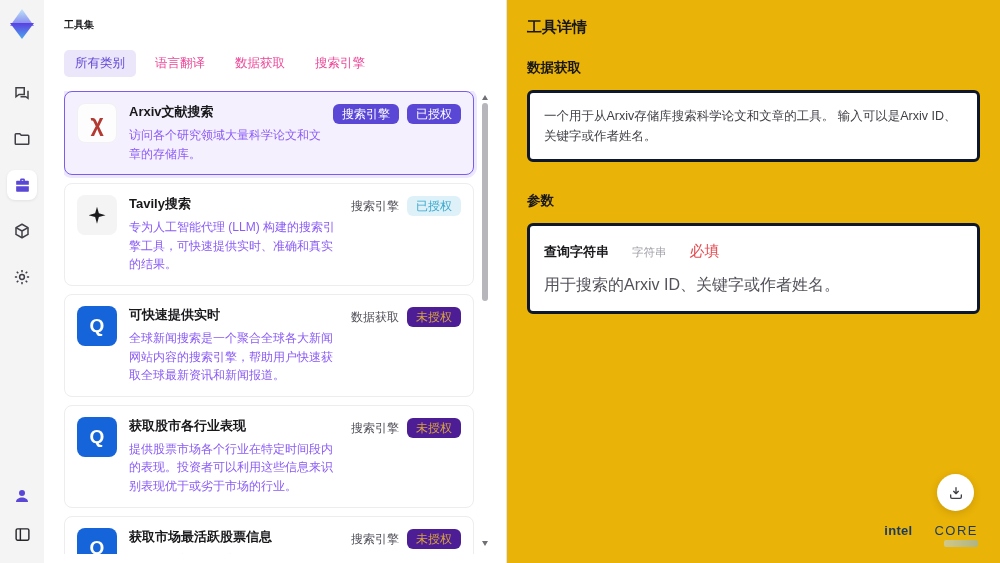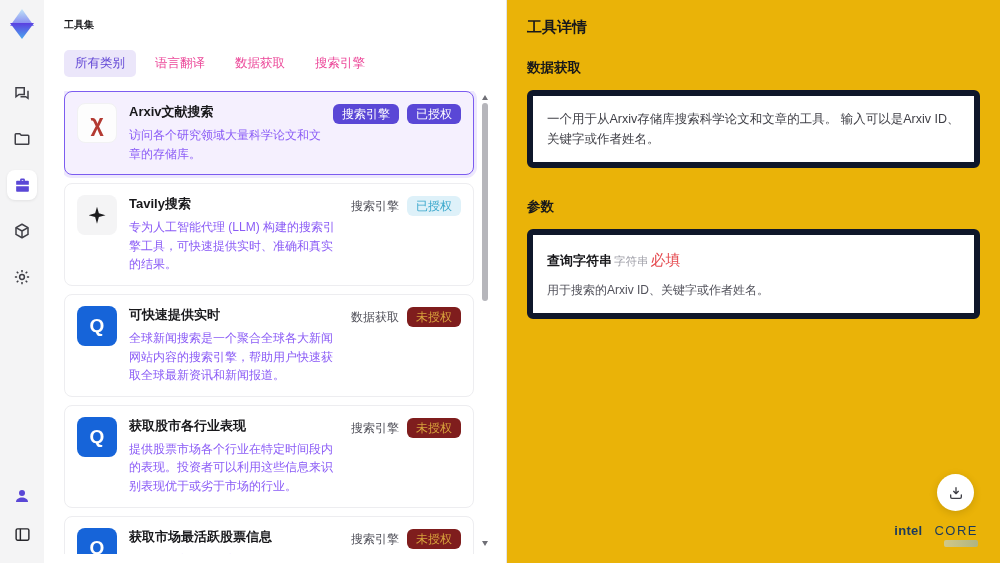--- a/index.html
+++ b/index.html
@@ -76,21 +76,21 @@
   .icon-news-blue::before { content:"Q"; color:#ffffff; font-size:19px; font-weight:800; }
 
   .tool-body { flex:1; min-width:0; }
   .tool-name { font-size:13px; font-weight:bold; margin-bottom:5px; }
   .tool-desc { font-size:12px; color:#8b5cf6; line-height:1.55; }
   .tool-tags { display:flex; gap:8px; align-items:flex-start; flex-shrink:0; padding-top:1px; }
   .tag { font-size:12px; padding:4px 9px; border-radius:6px; white-space:nowrap; line-height:1; }
   .tag.plain { background:transparent; color:#52525b; padding:4px 0; }
   .tag.solid-purple { background:#5a47d6; color:#ffffff; }
   .tag.cyan { background:#def1f9; color:#3ba8cc; }
-  .tag.yellow { background:#7f1d1d; color:#d7a23c;text-align:right; }
+  .tag.yellow { background:#4c1d95; color:#d7a23c;text-align:right; }
 
   
   .list-scrollbar { position:absolute; right:0; top:0; width:10px; height:463px; }
   .scroll-arrow-up, .scroll-arrow-down {
     position:absolute; left:2px; width:0; height:0;
     border-left:3.5px solid transparent; border-right:3.5px solid transparent;
   }
   .scroll-arrow-up { top:4px; border-bottom:5px solid #6f6f76; }
   .scroll-arrow-down { bottom:8px; border-top:5px solid #6f6f76; }
   .scroll-thumb {
@@ -99,40 +99,40 @@
   }
 
   
   .right-panel {
     flex:1; height:100%; background:#eab308; border-left:1px solid #e4e4e7;
     padding:18px 20px; position:relative;
   }
   .detail-title { font-size:15px; font-weight:bold; margin-bottom:22px; }
   .section-heading { font-size:13.5px; font-weight:bold; margin-bottom:13px; }
   .detail-card {
-    background:#ffffff; border:6px solid #0f172a; border-radius:6px;
+    background:#ffffff; border:3px solid #0f172a; border-radius:6px;
     padding:13px 14px; font-size:12.5px; color:#3f3f46; line-height:1.6;
   }
   .params-heading { margin-top:30px; }
-  .param-row { display:flex; align-items:baseline; gap:2px; margin-bottom:9px; }
+  .param-row { display:flex; align-items:baseline; gap:23px; margin-bottom:9px; }
   .param-name { font-size:13px; font-weight:bold; color:#18181b; }
   .param-type { font-size:11.5px; color:#a1a1aa; }
   .param-required { font-size:15px; color:#e5484d; }
-  .param-desc { font-size:12px; color:#52525b; }
+  .param-desc { font-size:16px; color:#52525b; }
 
   
   .fab {
     position:absolute; right:26px; bottom:52px; width:37px; height:37px;
     border-radius:50%; background:#ffffff; box-shadow:0 2px 8px rgba(0,0,0,.14);
     display:flex; align-items:center; justify-content:center; cursor:pointer;
   }
   .brand { position:absolute; right:22px; bottom:16px; text-align:right; }
   .brand-line { font-size:13px; color:#1b3a5e; letter-spacing:.3px; }
   .brand-intel { font-weight:bold; text-transform:lowercase; }
-  .brand-core { font-weight:300; text-transform:uppercase; letter-spacing:1.5px; margin-left:8px; }
+  .brand-core { font-weight:300; text-transform:uppercase; letter-spacing:1.5px; margin-left:18px; }
   .brand-ultra {
     height:7px; width:34px; margin:2px 0 0 auto; border-radius:2px;
     background:linear-gradient(90deg,#bcd9f2,#7fb5e6); opacity:.55;
   }
 </style>
 </head>
 <body>
 
 <div class="app">
 

